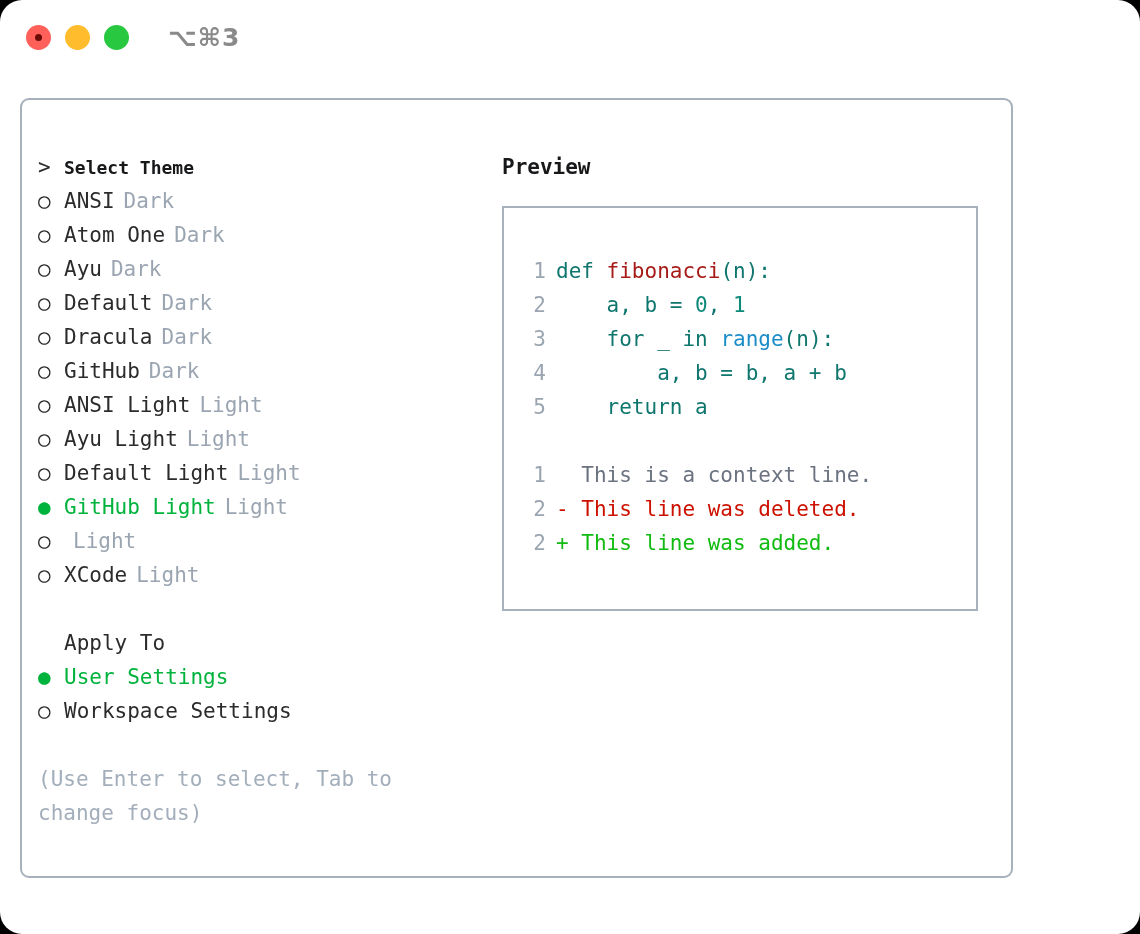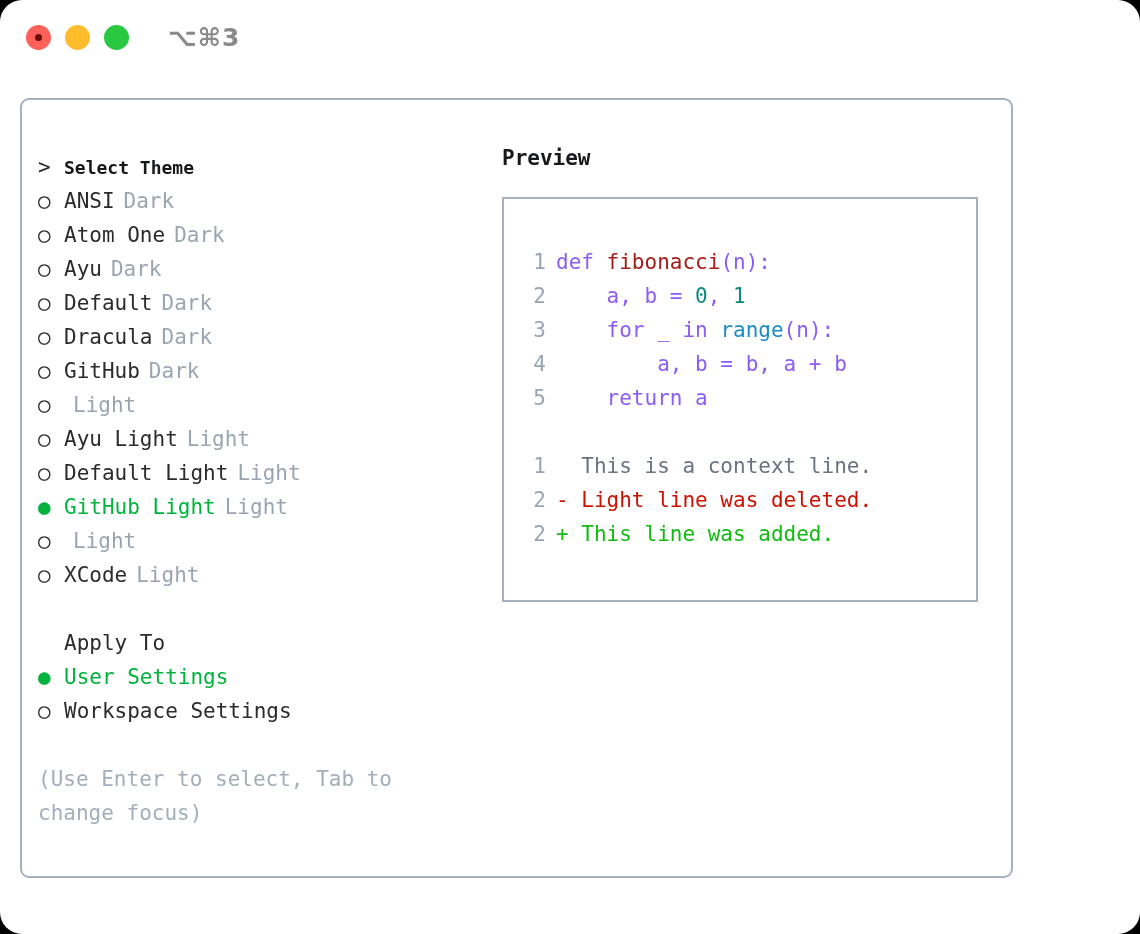--- a/index.html
+++ b/index.html
@@ -139,21 +139,21 @@
     font-size: 21px;
     line-height: 34px;
     color: #a3aebb;
     width: 420px;
   }
 
   
   .right-col {
     position: absolute;
     left: 480px;
-    top: 41px;
+    top: 50px;
     width: 500px;
   }
   .preview-title {
     font-size: 21px;
     font-weight: 700;
     color: #17181a;
     line-height: 34px;
     height: 34px;
   }
   .code-box {
@@ -175,21 +175,21 @@
   .ln {
     display: inline-block;
     width: 24px;
     text-align: right;
     color: #9aa5b1;
     margin-right: 10px;
   }
   .tok-fn     { color: #a61b18; }
   .tok-num    { color: #0d8a7a; }
   .tok-builtin{ color: #1a8cc8; }
-  .tok-plain  { color: #8b5cf6; text-align: center; }
+  .tok-plain  { color: #0f766e; text-align: center; }
 
   .diff-gap { height: 34px; }
   .diff-ctx { color: #6b7280; }
   .diff-del { color: #cc1100; }
   .diff-add { color: #11bb11; }
 </style>
 </head>
 <body>
 
 <div class="window">
@@ -239,20 +239,21 @@
               <span class="item-label">Dracula</span>
               <span class="item-tag">Dark</span>
             </div>
             <div class="row">
               <span class="bullet">○</span>
               <span class="item-label">GitHub</span>
               <span class="item-tag">Dark</span>
             </div>
             <div class="row">
               <span class="bullet">○</span>
+              <span class="item-label">ANSI Light</span>
               <span class="item-tag">Light</span>
             </div>
             <div class="row">
               <span class="bullet">○</span>
               <span class="item-label">Ayu Light</span>
               <span class="item-tag">Light</span>
             </div>
             <div class="row">
               <span class="bullet">○</span>
               <span class="item-label">Default Light</span>
@@ -302,21 +303,21 @@
           <div id="code-lines">
               <div class="code-line"><span class="ln">1</span><span class="tok-plain">def </span><span class="tok-fn">fibonacci</span><span class="tok-plain">(n):</span></div>
               <div class="code-line"><span class="ln">2</span><span class="tok-plain">    a, b = </span><span class="tok-num">0</span><span class="tok-plain">, </span><span class="tok-num">1</span></div>
               <div class="code-line"><span class="ln">3</span><span class="tok-plain">    for _ in </span><span class="tok-builtin">range</span><span class="tok-plain">(n):</span></div>
               <div class="code-line"><span class="ln">4</span><span class="tok-plain">        a, b = b, a + b</span></div>
               <div class="code-line"><span class="ln">5</span><span class="tok-plain">    return a</span></div>
             </div>
           <div class="diff-gap"></div>
           <div id="diff-lines">
               <div class="code-line"><span class="ln">1</span><span class="diff-ctx">  </span><span class="diff-ctx">This is a context line.</span></div>
-              <div class="code-line"><span class="ln">2</span><span class="diff-del">- </span><span class="diff-del">Light line was deleted.</span></div>
+              <div class="code-line"><span class="ln">2</span><span class="diff-del">- </span><span class="diff-del">This line was deleted.</span></div>
               <div class="code-line"><span class="ln">2</span><span class="diff-add">+ </span><span class="diff-add">This line was added.</span></div>
             </div>
         </div>
       </div>
 
     </div>
   </div>
 </div>
 
 </body></html>

